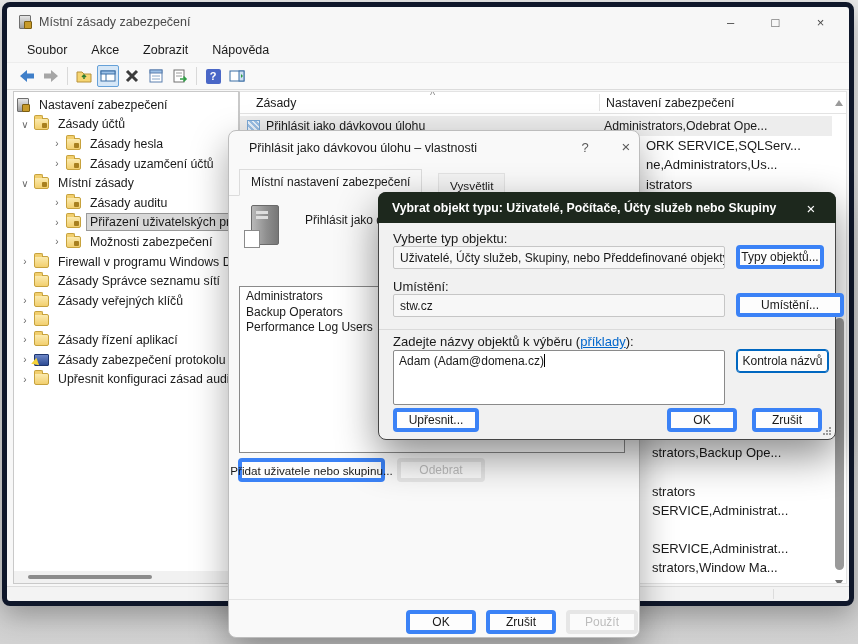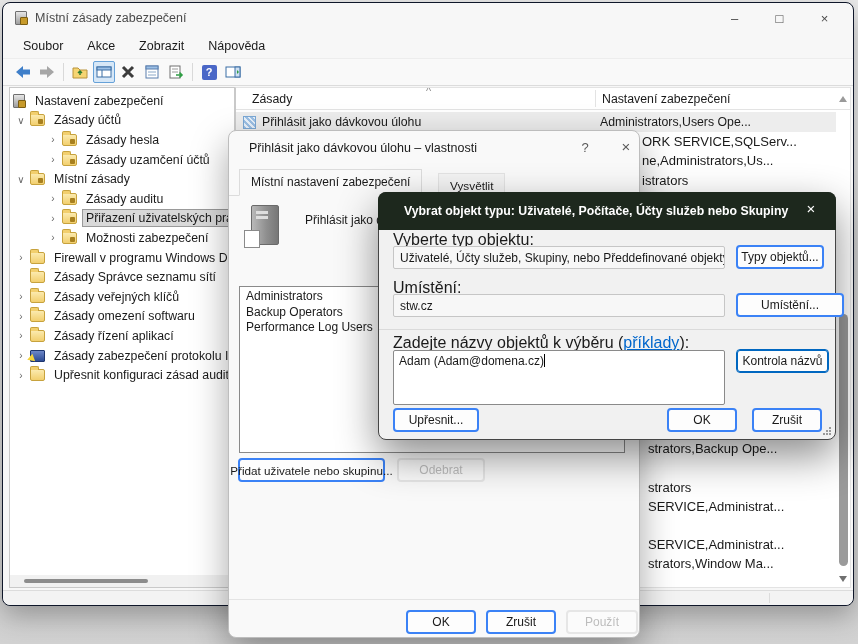--- a/index.html
+++ b/index.html
@@ -2,21 +2,21 @@
 <html><head>
 <meta charset="utf-8">
 <style>
   * { margin:0; padding:0; box-sizing:border-box; }
   html,body { width:858px; height:644px; overflow:hidden; }
   body { font-family:"Liberation Sans", sans-serif; background:linear-gradient(#ebebeb,#d2d2d2); position:relative; color:#1a1a1a; }
   .abs { position:absolute; }
 
   
   #main-window { left:2px; top:2px; width:852px; height:604px; background:#f7f7f7;
-    border:1px solid #0f172a; border-radius:8px; box-shadow:0 10px 28px rgba(0,0,0,.30); }
+    border:5px solid #0f172a; border-radius:8px; box-shadow:0 10px 28px rgba(0,0,0,.30); }
   .titlebar { height:30px; display:flex; align-items:center; padding:0 12px; }
   .app-title { font-size:12.5px; color:#4a4a4a; margin-left:8px; }
   .win-controls { position:absolute; right:6px; top:0; height:30px; display:flex; }
   .win-btn { width:45px; height:30px; display:flex; align-items:center; justify-content:center;
     color:#4a4a4a; font-size:13px; }
   .menubar { height:26px; display:flex; align-items:center; padding-left:8px; border-bottom:1px solid #ededed; }
   .menu-item { padding:3px 12px; font-size:12.5px; color:#1a1a1a; }
   .toolbar { height:27px; display:flex; align-items:center; padding-left:8px; border-bottom:1px solid #dcdcdc; background:#f9f9f9; }
   .tb { width:22px; height:22px; display:flex; align-items:center; justify-content:center; margin:0 1px; }
   .tb.active { background:#d6e7f7; border:1px solid #66a1d8; border-radius:2px; }
@@ -59,27 +59,27 @@
     background:repeating-linear-gradient(45deg,#9cc0e6 0 2px,#e9f2fb 2px 4px); border:1px solid #7ba8d5; }
   .frag { position:absolute; height:19px; line-height:19px; font-size:13px; white-space:nowrap; }
   .setcell { position:absolute; left:364px; white-space:nowrap; }
   .vscroll-up { position:absolute; right:3px; top:8px; width:0; height:0;
     border-left:4px solid transparent; border-right:4px solid transparent; border-bottom:6px solid #9a9a9a; }
   .vscroll-down { position:absolute; right:3px; top:488px; width:0; height:0;
     border-left:4px solid transparent; border-right:4px solid transparent; border-top:6px solid #707070; }
   .vthumb { position:absolute; right:2px; top:226px; width:9px; height:252px; background:#9a9a9a; border-radius:5px; }
 
   
-  .btn { background:#fdfdfd; border:2px solid #3b82f6; border-radius:4px; font-size:12px; color:#1a1a1a;
+  .btn { background:#fdfdfd; border:4px solid #3b82f6; border-radius:4px; font-size:12px; color:#1a1a1a;
     display:flex; align-items:center; justify-content:center; white-space:nowrap; }
   .btn.disabled { color:#bdbdbd; border-color:#e6e6e6; background:#fbfbfb; }
   .btn.accent { border:1px solid #0067c0; box-shadow:inset 0 0 0 1px #0067c0; }
   .field { background:#f7f7f7; border:1px solid #c6c6c6; border-radius:2px; font-size:12px;
     padding:4px 6px; overflow:hidden; white-space:nowrap; }
-  .dlabel { font-size:16px; color:#1a1a1a; white-space:nowrap;text-align:center; }
+  .dlabel { font-size:13px; color:#1a1a1a; white-space:nowrap;text-align:center; }
 
   
   #props-dialog { left:228px; top:130px; width:412px; height:508px; background:#f9f9f9;
     border:1px solid #bdbdbd; border-radius:8px; box-shadow:0 14px 36px rgba(0,0,0,.35); }
   .pd-title { position:absolute; left:20px; top:10px; font-size:12.5px; color:#1a1a1a; }
   .pd-help { position:absolute; left:346px; top:9px; color:#5a5a5a; font-size:13px; width:20px; text-align:center; }
   .pd-close { position:absolute; left:386px; top:7px; color:#5a5a5a; font-size:15px; width:22px; text-align:center; }
   .tabstrip { position:absolute; left:0; right:0; top:64px; border-top:1px solid #dcdcdc; }
   .tab { position:absolute; font-size:12px; padding:5px 11px; background:#f9f9f9; }
   .tab.activeTab { left:10px; top:38px; border:1px solid #dcdcdc; border-bottom:1px solid #f9f9f9; height:27px; }
@@ -89,22 +89,22 @@
   .server-icon::before { content:""; position:absolute; left:4px; top:5px; width:12px; height:3px; background:#dedede; box-shadow:0 5px 0 #dedede; }
   .server-icon::after { content:""; position:absolute; left:-8px; bottom:-4px; width:14px; height:16px; background:#fff; border:1px solid #8a8a8a; }
   .pd-heading { position:absolute; left:76px; top:82px; font-size:12px; white-space:nowrap; overflow:hidden; width:310px; }
   .members-box { position:absolute; left:10px; top:155px; width:386px; height:167px; background:#fff; border:1px solid #8a8a8a; padding:2px 0; }
   .member { font-size:12px; line-height:15.5px; padding:0 6px; white-space:nowrap; }
   .pd-sep { position:absolute; left:0; right:0; top:468px; border-top:1px solid #e4e4e4; }
 
   
   #select-dialog { left:378px; top:192px; width:458px; height:248px; background:#f1f1f1;
     border:1px solid #454545; border-radius:8px; box-shadow:0 16px 40px rgba(0,0,0,.45); }
-  .sd-titlebar { position:absolute; left:-1px; right:-1px; top:-1px; height:38px; background:#1d281d;
-    border-radius:8px 8px 0 0; display:flex; align-items:center; padding:0 26px; }
+  .sd-titlebar { position:absolute; left:-1px; right:-1px; top:-1px; height:31px; background:#1d281d;
+    border-radius:8px 8px 0 0; display:flex; align-items:center; padding:0 14px; }
   .sd-title { color:#fff; font-size:12.3px; font-weight:bold; white-space:nowrap; }
   .sd-close { position:absolute; right:10px; top:0; height:31px; width:28px; display:flex; align-items:center; justify-content:center; color:#fff; font-size:15px; }
   .sd-sep { position:absolute; left:0; right:0; top:136px; border-top:1px solid #dadada; }
   .link { color:#0066cc; text-decoration:underline; }
   .names-prefix::first-letter { text-decoration:underline; }
   .names-box { position:absolute; left:14px; top:157px; width:332px; height:55px; background:#fff;
     border:1px solid #8a8a8a; border-radius:2px; font-size:12px; padding:3px 5px; }
   .caret { display:inline-block; width:1px; height:13px; background:#000; vertical-align:-2px; }
   .grip { position:absolute; right:4px; bottom:4px; width:8px; height:8px;
     background:radial-gradient(circle 1px at 7px 1px,#9a9a9a 99%,transparent) , radial-gradient(circle 1px at 4px 4px,#9a9a9a 99%,transparent), radial-gradient(circle 1px at 7px 4px,#9a9a9a 99%,transparent), radial-gradient(circle 1px at 1px 7px,#9a9a9a 99%,transparent), radial-gradient(circle 1px at 4px 7px,#9a9a9a 99%,transparent), radial-gradient(circle 1px at 7px 7px,#9a9a9a 99%,transparent); }
@@ -251,21 +251,20 @@
             <span class="tlabel">Zásady Správce seznamu sítí</span>
           </div>
         <div class="trow ind1">
             <span class="chev">›</span>
             <span class="ficon"></span>
             <span class="tlabel">Zásady veřejných klíčů</span>
           </div>
         <div class="trow ind1">
             <span class="chev">›</span>
             <span class="ficon"></span>
-            <span class="tlabel">Zásady omezení softwaru</span>
           </div>
         <div class="trow ind1">
             <span class="chev">›</span>
             <span class="ficon"></span>
             <span class="tlabel">Zásady řízení aplikací</span>
           </div>
         <div class="trow ind1">
             <span class="chev">›</span>
             <span class="ipicon"></span>
             <span class="tlabel">Zásady zabezpečení protokolu IP -</span>
@@ -284,21 +283,21 @@
     <div class="list-panel">
       <div class="list-header">
         <span class="abs" style="left:16px;top:4px">Zásady</span>
         <span class="sort-caret">^</span>
         <span class="abs" style="left:366px;top:4px">Nastavení zabezpečení</span>
         <span class="col-div"></span>
       </div>
       <div class="lrow1">
         <span class="polyicon"></span>
         <span>Přihlásit jako dávkovou úlohu</span>
-        <span class="setcell">Administrators,Users Ope...</span>
+        <span class="setcell">Administrators,Odebrat Ope...</span>
       </div>
       <span class="frag" style="left:406px;top:44px">ORK SERVICE,SQLServ...</span>
       <span class="frag" style="left:406px;top:63px">ne,Administrators,Us...</span>
       <span class="frag" style="left:406px;top:83px">istrators</span>
       <span class="frag" style="left:412px;top:351px">strators,Backup Ope...</span>
       <span class="frag" style="left:412px;top:390px">strators</span>
       <span class="frag" style="left:412px;top:409px">SERVICE,Administrat...</span>
       <span class="frag" style="left:412px;top:447px">SERVICE,Administrat...</span>
       <span class="frag" style="left:412px;top:466px">strators,Window Ma...</span>
       <div class="vscroll-up"></div>

